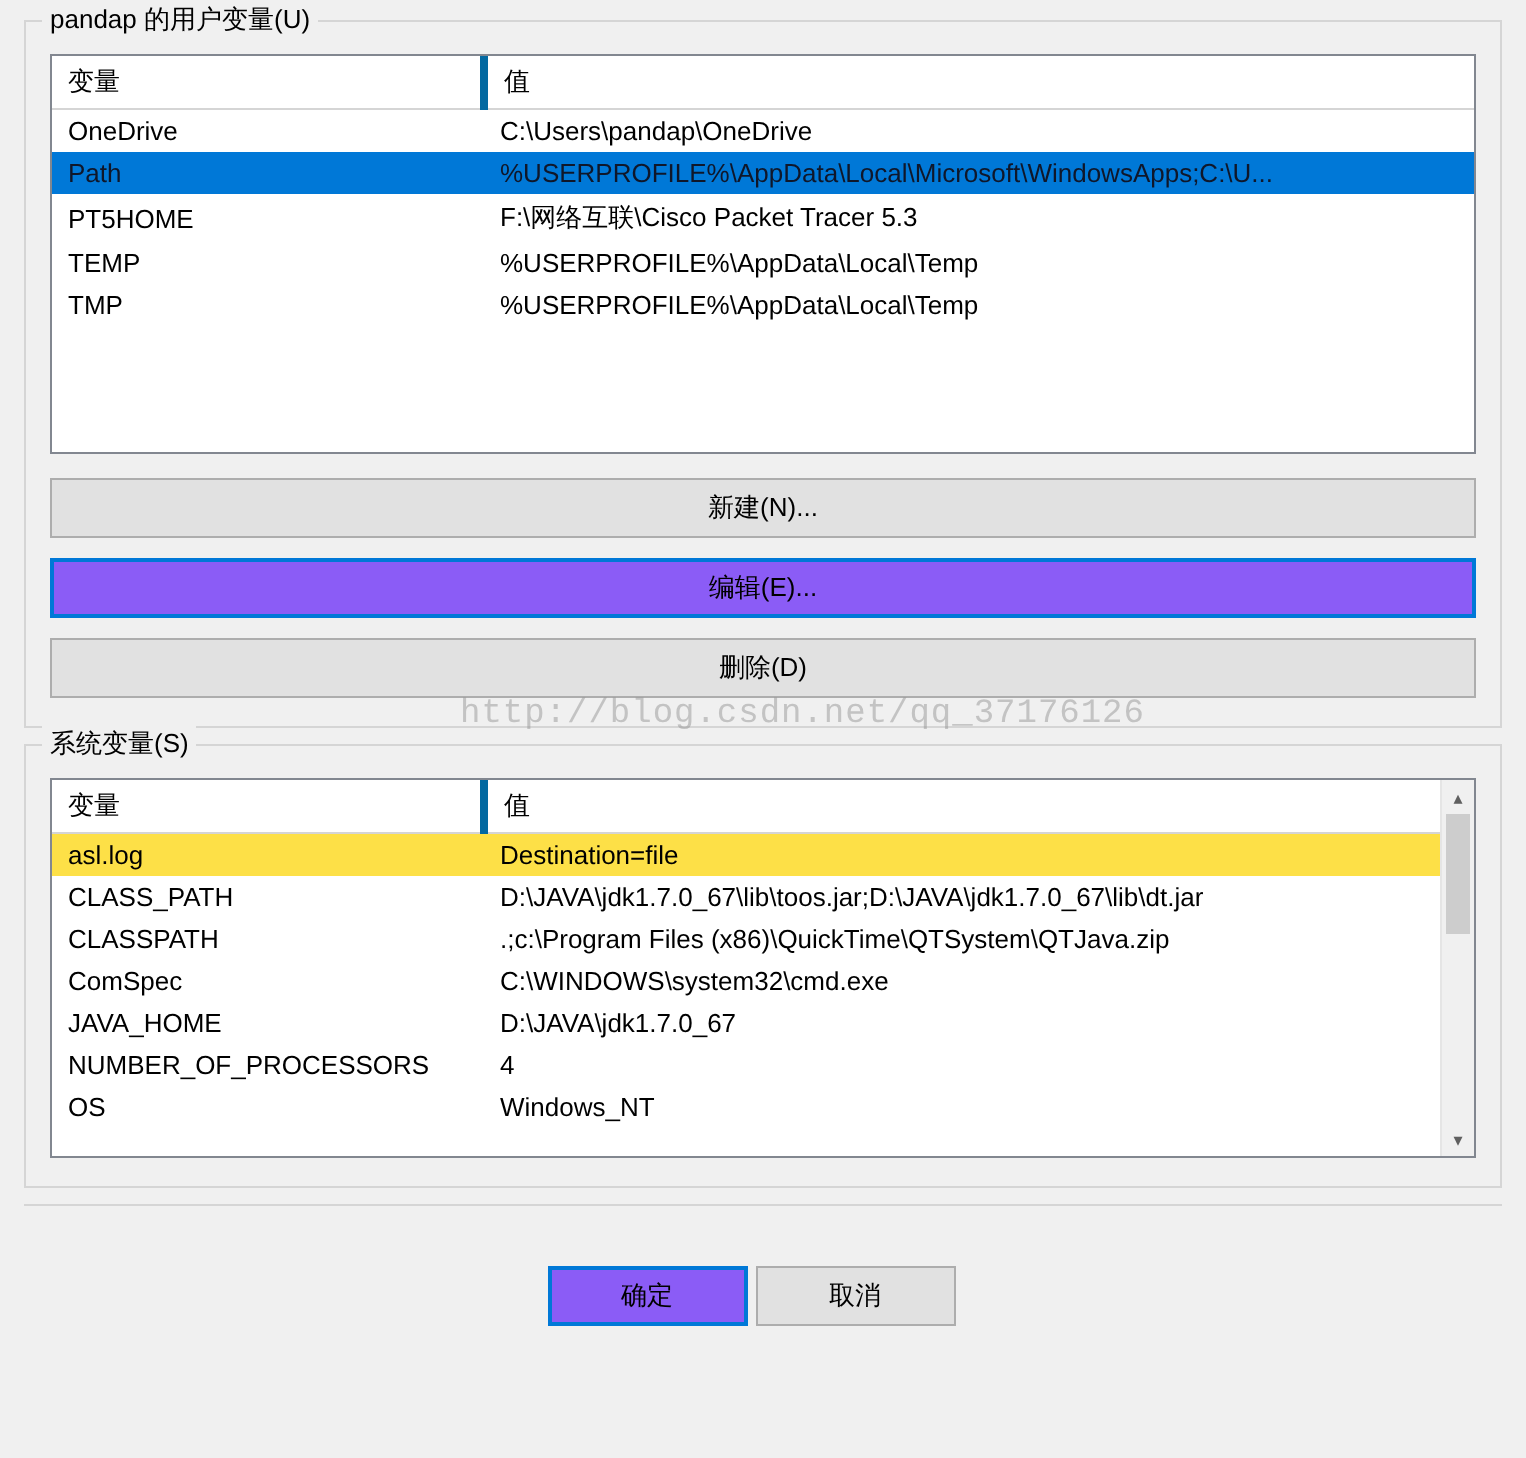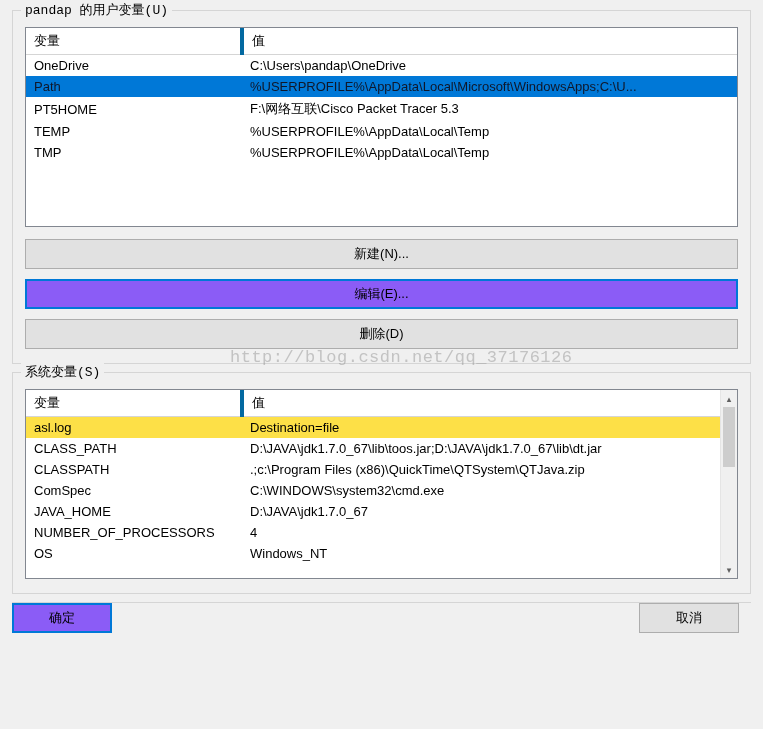--- a/index.html
+++ b/index.html
@@ -23,21 +23,20 @@
       margin-bottom: 8px;
       position: relative;
     }
     .fieldset-label {
       position: absolute;
       top: -10px;
       left: 8px;
       background: #f0f0f0;
       padding: 0 4px;
       font-size: 13px;
-      font-family: Liberation Mono, monospace;
     }
     .table-wrap {
       border: 1px solid #828790;
       background: #fff;
       height: 200px;
       overflow: hidden;
       position: relative;
       margin-top: 6px;
     }
     .table-wrap.sys {
@@ -93,24 +92,24 @@
       font-size: 13px;
       padding: 2px 16px;
       cursor: pointer;
     }
     .btn.highlight {
       border: 2px solid #0078d7;
       background: #8b5cf6;
     }
     .bottom-row {
       display: flex;
-      justify-content: space-between;
+      justify-content: center;
       gap: 4px;
       border-top: 1px solid #d5d5d5;
-      padding: 0 12px 0 0;
+      padding: 30px 12px 0 0;
       margin-top: 6px;
     }
     .scrollbar-vert {
       position: absolute;
       right: 0; top: 0; bottom: 0;
       width: 17px;
       background: #f0f0f0;
       border-left: 1px solid #e5e5e5;
     }
     .scroll-arrow {

